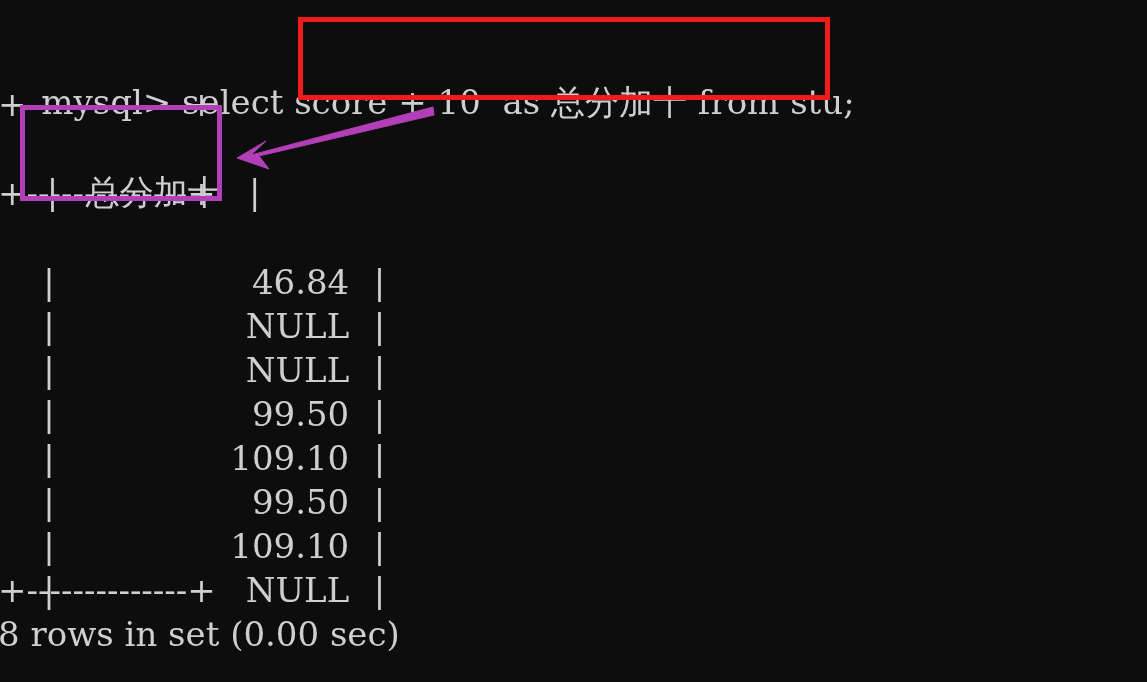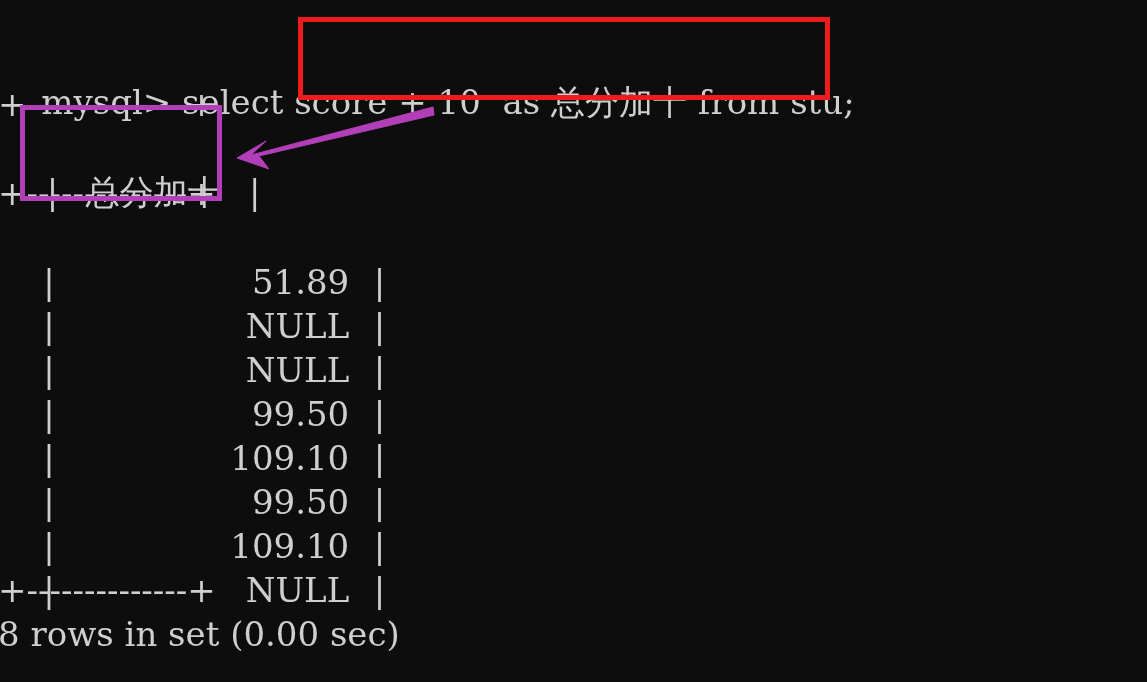--- a/index.html
+++ b/index.html
@@ -101,21 +101,21 @@
   
   <div class="term-line mono" style="top:126px;left:-2px;">
     <span class="ch">|</span><span style="display:inline-block;width:22px;"></span><span>总分加十</span><span style="display:inline-block;width:22px;"></span><span class="ch">|</span>
   </div>
 
   
   <div class="term-line mono" style="top:171px;left:-2px;">+--------------+</div>
 
   
   <div class="term-line" style="top:216px;left:0px;">
-    <span style="display:inline-block;width:10px;text-align:left;" class="mono">|</span><span style="display:inline-block;width:296px;text-align:right;">51.89</span><span style="display:inline-block;width:36px;text-align:right;" class="mono">|</span>
+    <span style="display:inline-block;width:10px;text-align:left;" class="mono">|</span><span style="display:inline-block;width:296px;text-align:right;">46.84</span><span style="display:inline-block;width:36px;text-align:right;" class="mono">|</span>
   </div>
   <div class="term-line" style="top:260px;left:0px;">
     <span style="display:inline-block;width:10px;text-align:left;" class="mono">|</span><span style="display:inline-block;width:296px;text-align:right;">NULL</span><span style="display:inline-block;width:36px;text-align:right;" class="mono">|</span>
   </div>
   <div class="term-line" style="top:304px;left:0px;">
     <span style="display:inline-block;width:10px;text-align:left;" class="mono">|</span><span style="display:inline-block;width:296px;text-align:right;">NULL</span><span style="display:inline-block;width:36px;text-align:right;" class="mono">|</span>
   </div>
   <div class="term-line" style="top:348px;left:0px;">
     <span style="display:inline-block;width:10px;text-align:left;" class="mono">|</span><span style="display:inline-block;width:296px;text-align:right;">99.50</span><span style="display:inline-block;width:36px;text-align:right;" class="mono">|</span>
   </div>

